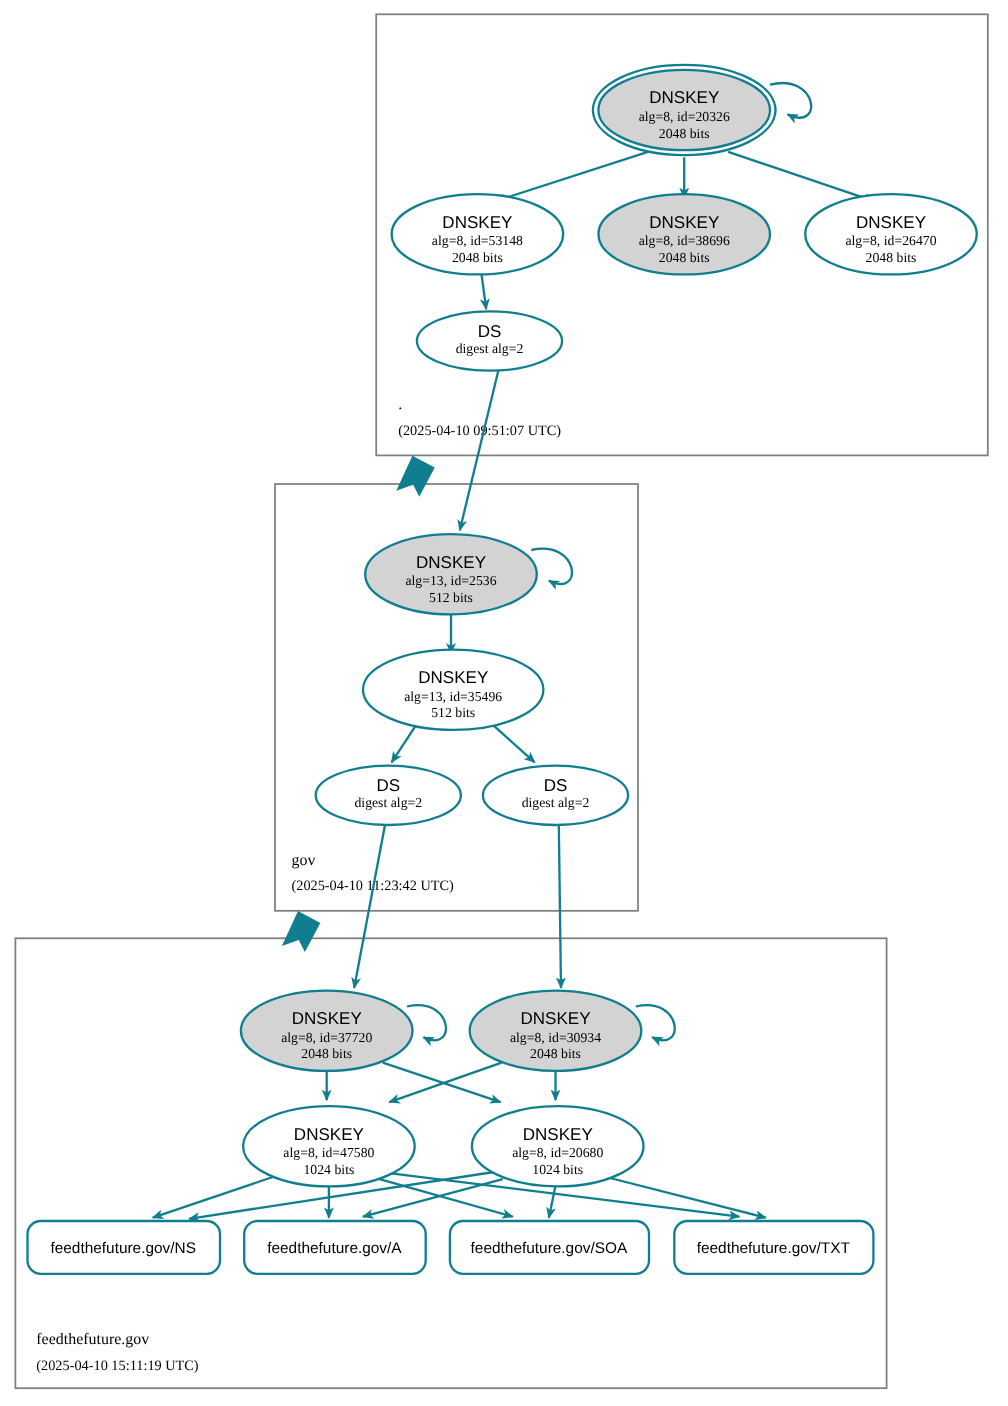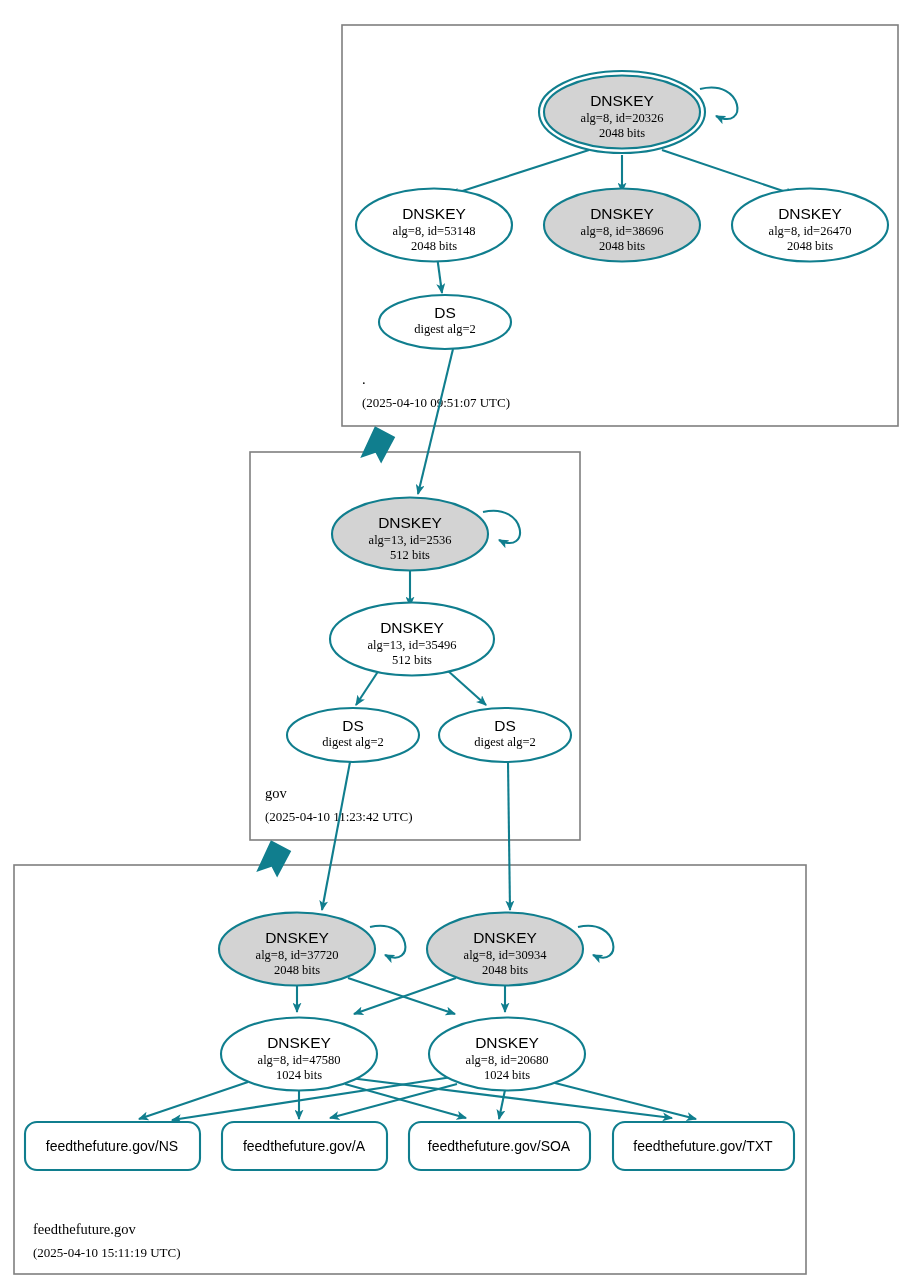--- a/index.html
+++ b/index.html
@@ -1,18 +1,18 @@
 <!DOCTYPE html>
 <html><head>
 <meta charset="utf-8">
 <style>
   html,body{margin:0;padding:0;background:#ffffff;}
   body{width:916px;height:1278px;position:relative;overflow:hidden;
        font-family:"Liberation Sans", sans-serif;}
-  #stage{position:absolute;left:0;top:12px;width:916px;height:906px;}
+  #stage{position:absolute;left:0;top:0;width:916px;height:906px;}
   svg{position:absolute;left:0;top:0;width:916px;height:1278px;display:block;}
   .zone-box{fill:#ffffff;stroke:#7f7f7f;stroke-width:1.6;}
   .node-ell{stroke:#107e8e;stroke-width:2.1;}
   .fill-grey{fill:#d3d3d3;}
   .fill-white{fill:#ffffff;}
   .ta-ring{fill:none;stroke:#107e8e;stroke-width:2.1;}
   .edge{fill:none;stroke:#107e8e;stroke-width:2.1;}
   .edge-thick{fill:#107e8e;stroke:none;}
   .rrbox{fill:#ffffff;stroke:#107e8e;stroke-width:2.1;}
   text{fill:#000000;}

